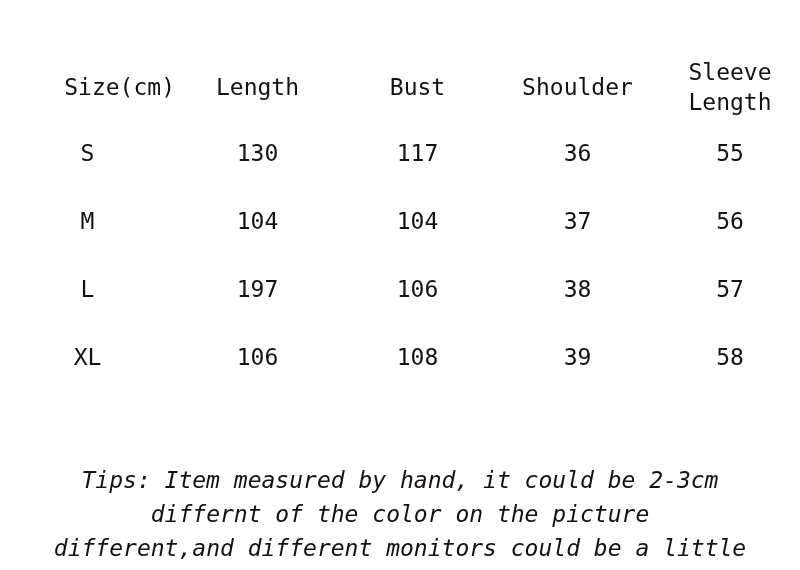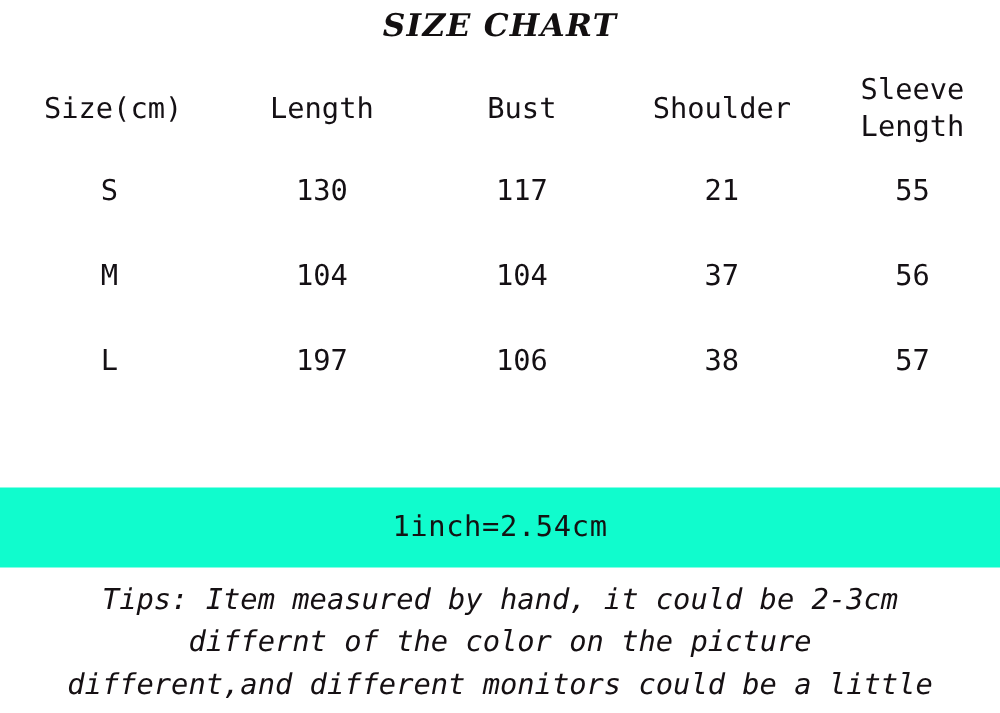--- a/index.html
+++ b/index.html
@@ -62,21 +62,21 @@
     vertical-align: middle;
   }
 
   .size-table thead th {
     font-weight: 400;
     font-size: 23px;
     height: 64px;
     line-height: 30px;
   }
   .size-table thead th.h-size {
-    text-align: center;
+    text-align: right;
     padding-left: 6px;
   }
   .hdr-two-line { display: block; }
   .hdr-two-line span { display: block; }
 
   .size-table tbody td {
     font-size: 23px;
     height: 68px;
     font-weight: 400;
   }
@@ -116,21 +116,20 @@
     line-height: 34px;
     color: #151013;
   }
   .tips .tip-line { display: block; white-space: pre; }
 </style>
 </head>
 <body>
 
 <div id="page">
 
-  <div class="title">SIZE CHART</div>
 
   <table class="size-table">
     <colgroup>
       <col class="c-size">
       <col class="c-length">
       <col class="c-bust">
       <col class="c-shoulder">
       <col class="c-sleeve">
     </colgroup>
     <thead>
@@ -145,43 +144,47 @@
             <span>Length</span>
           </span>
         </th>
       </tr>
     </thead>
     <tbody>
       <tr>
         <td class="cell-size">S</td>
         <td>130</td>
         <td>117</td>
-        <td>21</td>
+        <td>36</td>
         <td>55</td>
       </tr>
       <tr>
         <td class="cell-size">M</td>
         <td>104</td>
         <td>104</td>
         <td>37</td>
         <td>56</td>
       </tr>
       <tr>
         <td class="cell-size">L</td>
         <td>197</td>
         <td>106</td>
         <td>38</td>
         <td>57</td>
       </tr>
+      <tr>
+        <td class="cell-size">XL</td>
+        <td>106</td>
+        <td>108</td>
+        <td>39</td>
+        <td>58</td>
+      </tr>
     </tbody>
   </table>
 
-  <div class="conversion-banner">
-    <span class="conv-text">1inch=2.54cm</span>
-  </div>
 
   <div class="tips">
     <span class="tip-line">Tips: Item measured by hand, it could be 2-3cm</span>
     <span class="tip-line">differnt of the color on the picture</span>
     <span class="tip-line">different,and different monitors could be a little</span>
   </div>
 
 </div>
 
 </body></html>

